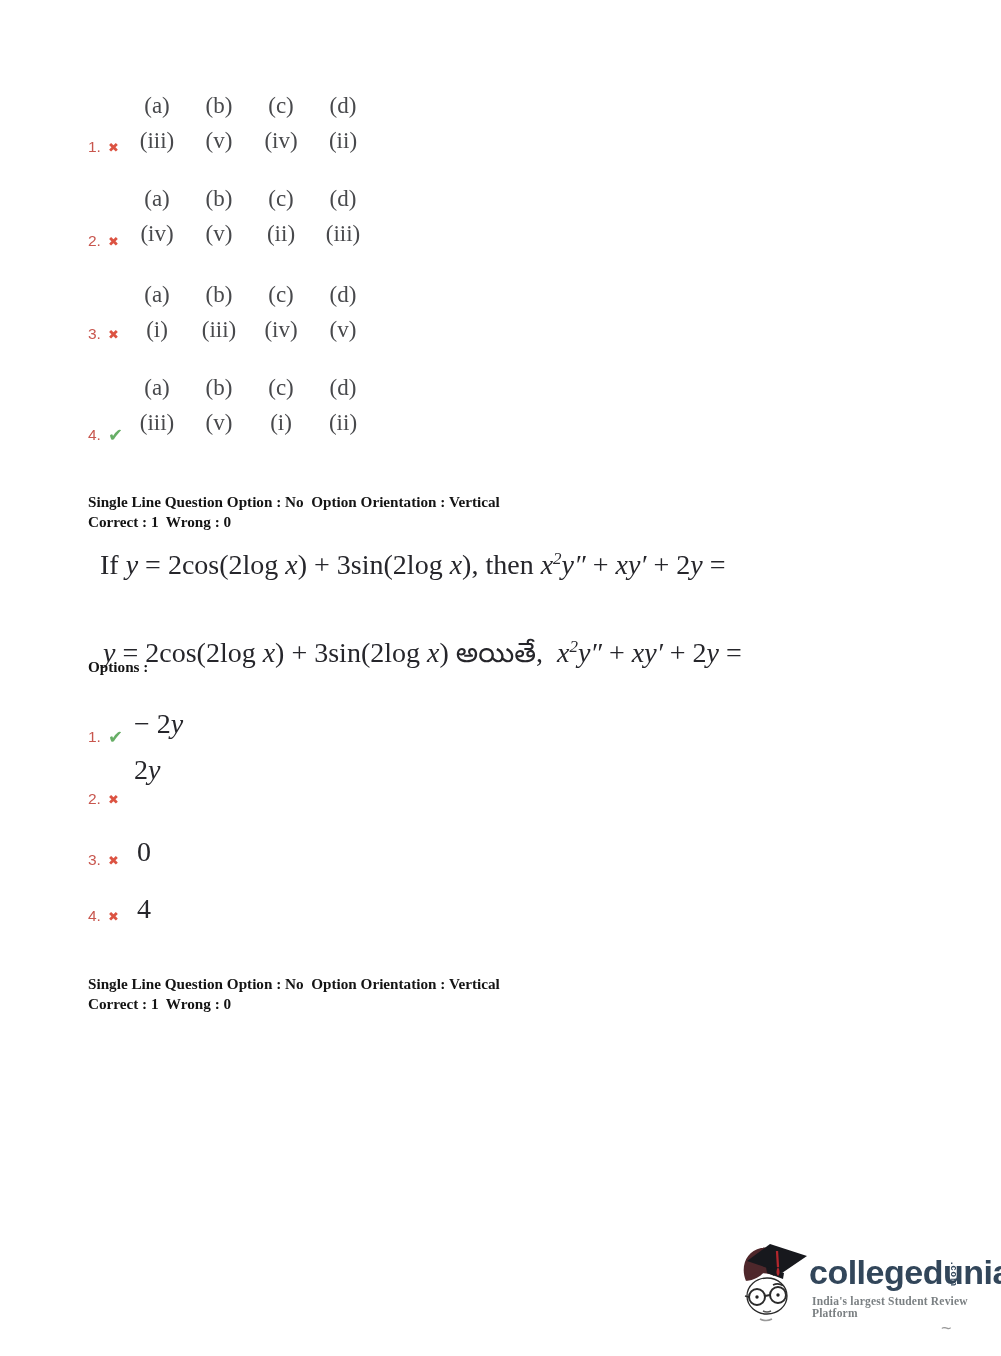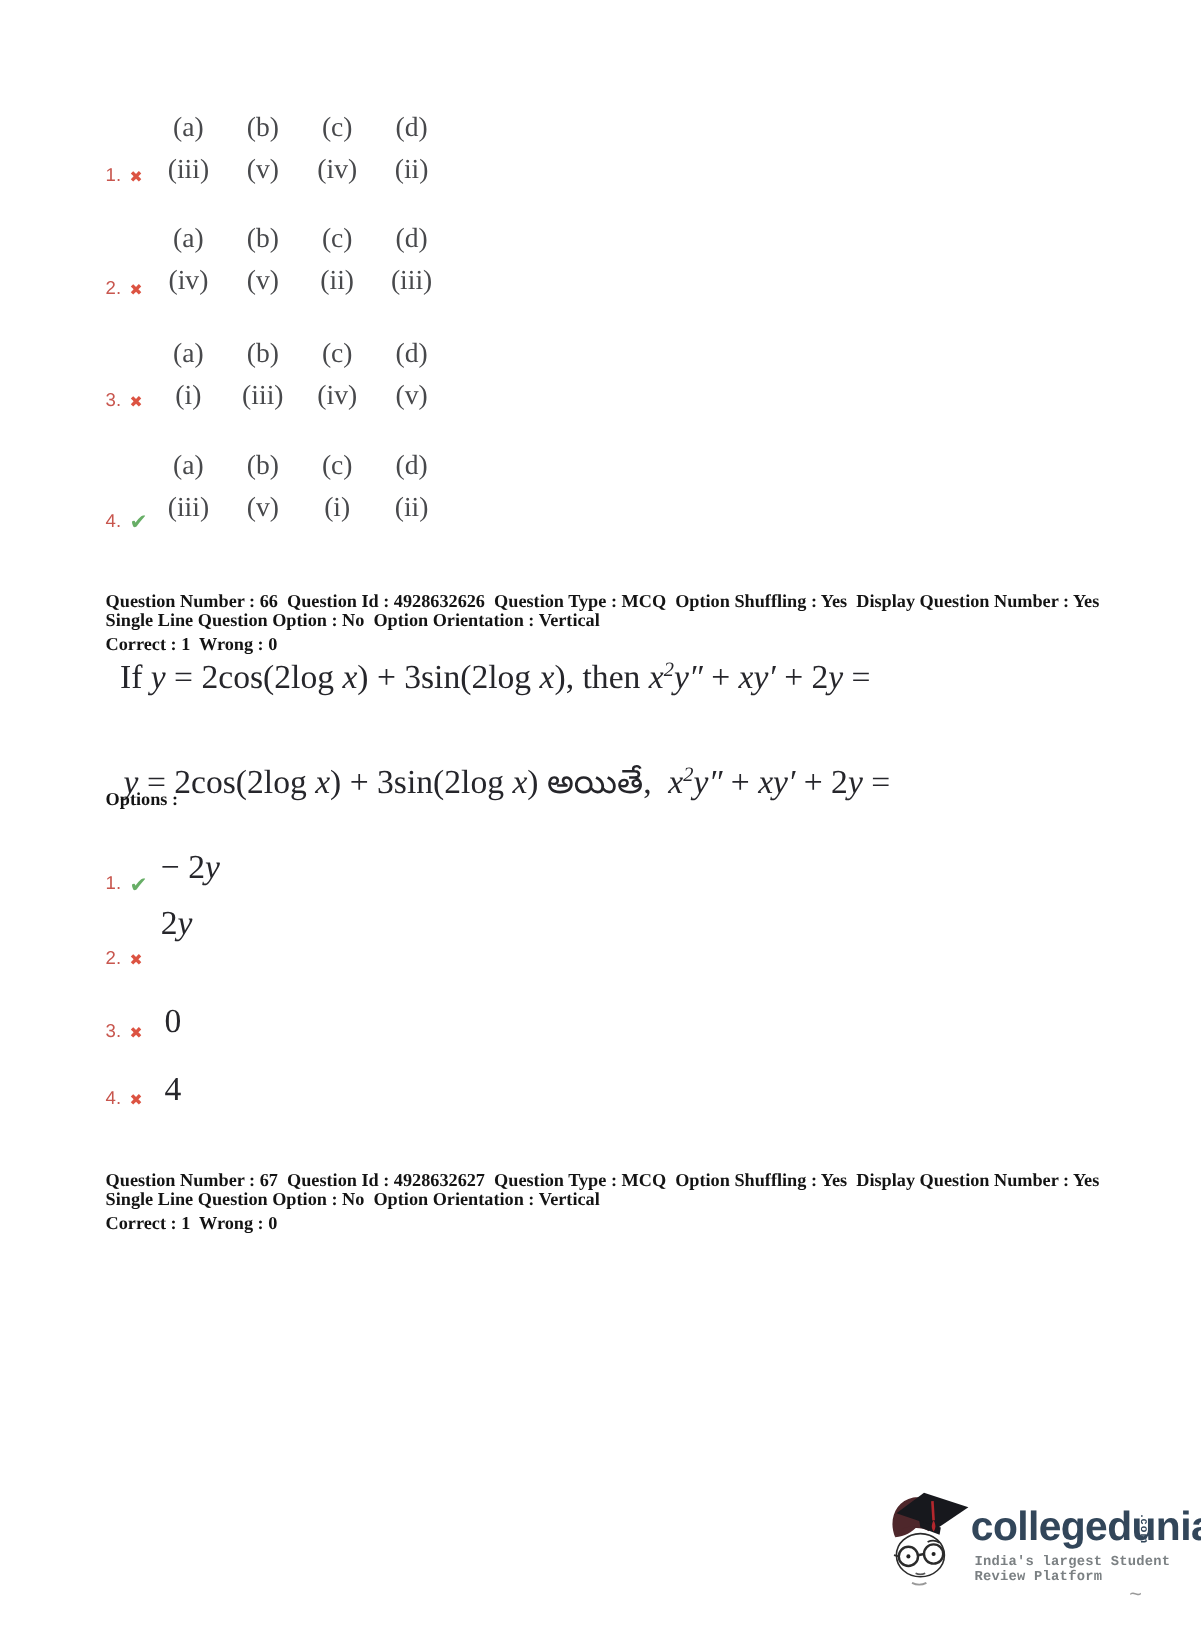--- a/index.html
+++ b/index.html
@@ -26,21 +26,21 @@
   .m-it{font-style:italic;}
   .m-sup{font-style:italic;font-size:17px;position:relative;top:-10px;}
   
   .options-label{position:absolute;left:88px;font-weight:bold;font-size:15.2px;color:#141414;}
   .opt-value{position:absolute;left:134px;font-size:28px;color:#26262b;white-space:pre;}
   
   .brand{position:absolute;left:809px;top:1254px;font-family:"Liberation Sans","DejaVu Sans",sans-serif;
          font-weight:bold;font-size:34px;letter-spacing:-0.5px;color:#32465a;line-height:36px;}
   .brand-com{position:absolute;left:949px;top:1262px;font-family:"Liberation Sans","DejaVu Sans",sans-serif;
          font-weight:bold;font-size:9px;color:#32465a;writing-mode:vertical-rl;letter-spacing:1px;}
-  .tagline{position:absolute;left:812px;top:1295px;font-family:Liberation Mono, monospace;
+  .tagline{position:absolute;left:812px;top:1295px;font-family:Liberation Serif, serif;
          font-weight:bold;font-size:11.5px;letter-spacing:0.2px;color:#7b8083;}
   .squiggle{position:absolute;left:941px;top:1318px;font-family:"Liberation Sans","DejaVu Sans",sans-serif;
          font-size:18px;color:#9a9a9a;}
   .mascot{position:absolute;left:740px;top:1243px;}
 </style>
 </head>
 <body>
 
 <div id="page">
 
@@ -98,21 +98,20 @@
     <div class="match-cell">(v)</div>
     <div class="match-cell">(i)</div>
     <div class="match-cell">(ii)</div>
   </div>
   <div class="num-row" style="top:426px">
     <span class="num">4.</span>
     <span class="v-icon">✔</span>
   </div>
 
   <div class="meta" style="top:494px">
-    <div class="mline">Question Number : 66  Question Id : 4928632626  Question Type : MCQ  Option Shuffling : Yes  Display Question Number : Yes</div>
     <div class="mline">Single Line Question Option : No  Option Orientation : Vertical</div>
     <div class="score">Correct : 1  Wrong : 0</div>
   </div>
 
   <div class="math" style="left:100px;top:549px"><span class="m-up">If </span><span class="m-it">y</span><span class="m-up"> = 2cos(2log </span><span class="m-it">x</span><span class="m-up">) + 3sin(2log </span><span class="m-it">x</span><span class="m-up">), then </span><span class="m-it">x</span><span class="m-sup">2</span><span class="m-it">y″</span><span class="m-up"> + </span><span class="m-it">xy′</span><span class="m-up"> + 2</span><span class="m-it">y</span><span class="m-up"> =</span></div>
   <div class="math" style="left:103px;top:637px"><span class="m-it">y</span><span class="m-up"> = 2cos(2log </span><span class="m-it">x</span><span class="m-up">) + 3sin(2log </span><span class="m-it">x</span><span class="m-up">) </span><span class="m-up">అయితే,  </span><span class="m-it">x</span><span class="m-sup">2</span><span class="m-it">y″</span><span class="m-up"> + </span><span class="m-it">xy′</span><span class="m-up"> + 2</span><span class="m-it">y</span><span class="m-up"> =</span></div>
 
   <div class="options-label" style="top:658px">Options :</div>
 
   <div class="num-row" style="top:728px">
@@ -133,21 +132,20 @@
   </div>
   <div class="opt-value" style="left:137px;top:836px"><span class="m-up">0</span></div>
 
   <div class="num-row" style="top:907px">
     <span class="num">4.</span>
     <span class="x-icon">✖</span>
   </div>
   <div class="opt-value" style="left:137px;top:893px"><span class="m-up">4</span></div>
 
   <div class="meta" style="top:976px">
-    <div class="mline">Question Number : 67  Question Id : 4928632627  Question Type : MCQ  Option Shuffling : Yes  Display Question Number : Yes</div>
     <div class="mline">Single Line Question Option : No  Option Orientation : Vertical</div>
     <div class="score">Correct : 1  Wrong : 0</div>
   </div>
 
   <div>
     <svg class="mascot" width="70" height="82" viewBox="0 0 70 82">
 
       <ellipse cx="27" cy="53" rx="20" ry="18" fill="#ffffff" stroke="#2b2b2b" stroke-width="1.3"></ellipse>
 
       <path d="M6,38 C0,24 6,8 21,5 C31,3 38,9 40,15 C41,22 38,28 34,33 C26,28 12,30 6,38 Z" fill="#4e272b"></path>

